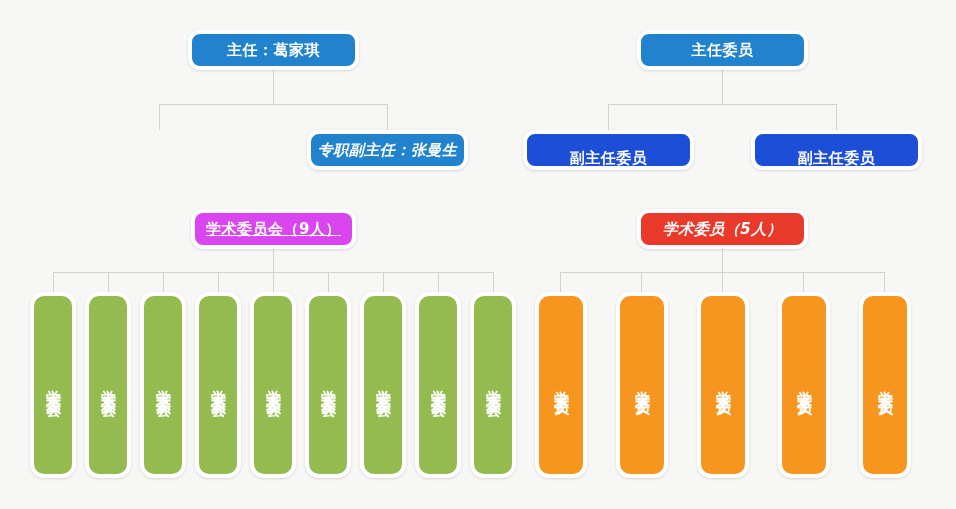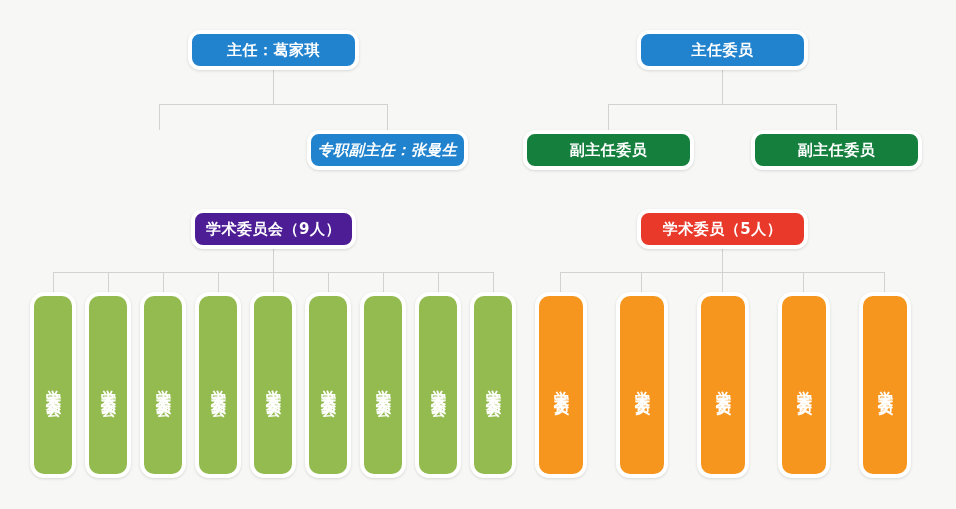--- a/index.html
+++ b/index.html
@@ -41,22 +41,22 @@
     height:186px;
     border-radius:14px;
     font-size:15px;
     writing-mode:vertical-rl;
     text-orientation:upright;
     letter-spacing:3px;
     line-height:1;
   }
 
   .blue   {background:#2183ce;}
-  .blue2  {background:#15803d;}
-  .green  {background:#4c1d95;}
+  .blue2  {background:#1d4ed8;align-items:flex-end;}
+  .green  {background:#d946ef;text-decoration:underline;}
   .red    {background:#e8392a;}
   .leafg  {background:#93bb4f;}
   .leafo  {background:#f7961e;}
 </style>
 </head>
 <body style="background: rgb(247, 247, 245);">
 
 <div id="stage">
 
   <svg id="connectors" viewBox="0 0 956 509" width="956" height="509" aria-hidden="true">
@@ -138,21 +138,21 @@
   </div>
 
   <div class="node h blue2" style="left:523px;top:130px;width:171px;">
     <span>副主任委员</span>
   </div>
 
   <div class="node h blue2" style="left:751px;top:130px;width:171px;">
     <span>副主任委员</span>
   </div>
 
-  <div class="node h red" style="left:637px;top:209px;width:171px;">
+  <div class="node h red" style="left:637px;top:209px;width:171px;font-style:italic;">
     <span>学术委员（5人）</span>
   </div>
 
   <div class="node v leafo" style="left:535px;top:292px;width:52px;">
     <span>学术委员</span>
     </div>
   <div class="node v leafo" style="left:616px;top:292px;width:52px;">
     <span>学术委员</span>
     </div>
   <div class="node v leafo" style="left:697px;top:292px;width:52px;">

